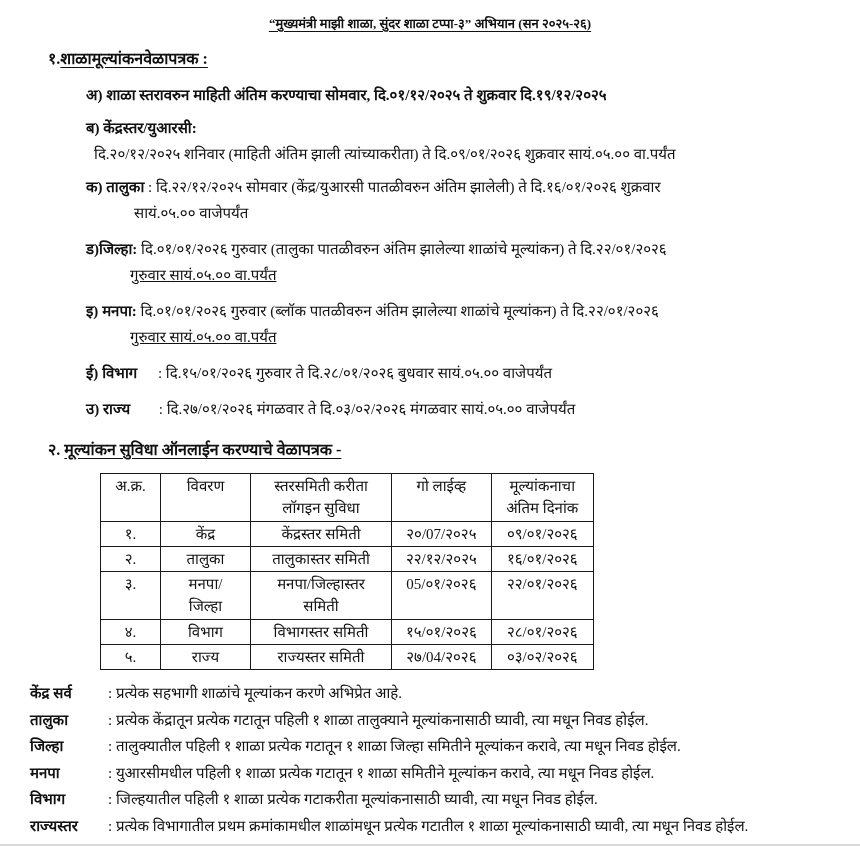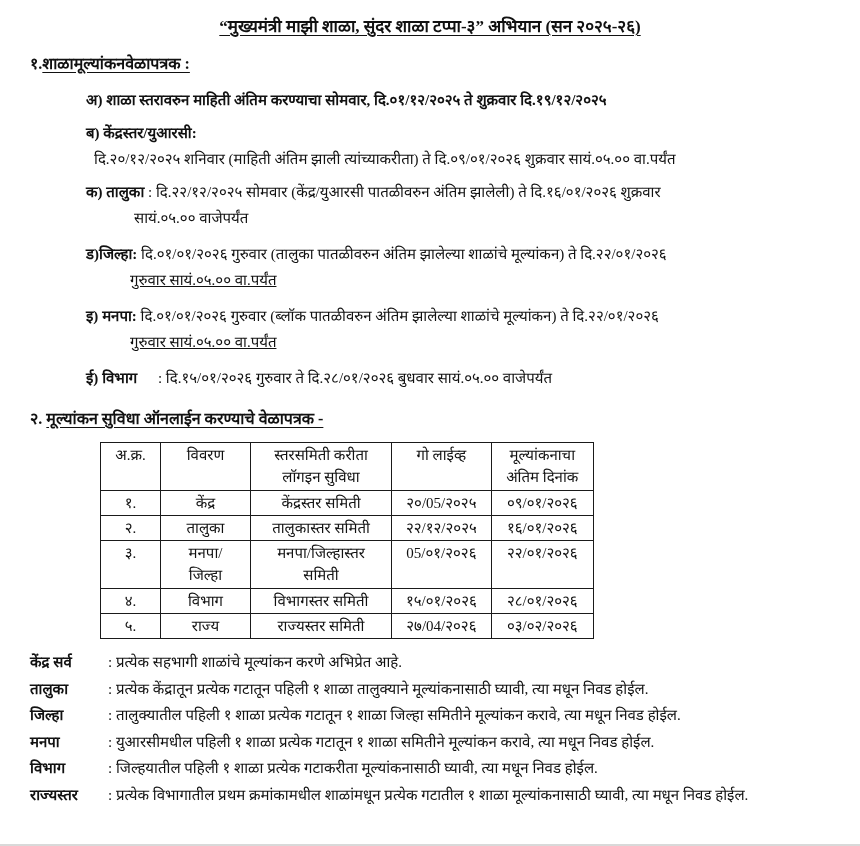--- a/index.html
+++ b/index.html
@@ -12,29 +12,29 @@
     font-size: 15px;
     overflow: hidden;
     border-bottom: 2px solid #d9d9d9;
     padding-top: 14px;
   }
   .b { font-weight: 700; }
   .u { text-decoration: underline; text-underline-offset: 3px; }
 
   .doc-title {
     text-align: center;
-    font-size: 17px;
+    font-size: 13px;
     font-weight: 700;
     text-decoration: underline;
     text-underline-offset: 3px;
     margin-bottom: 15px;
   }
 
   .sec-heading {
-    margin-left: 30px;
+    margin-left: 48px;
     font-size: 16px;
     font-weight: 700;
     margin-bottom: 13px;
   }
   .sec-heading .num { text-decoration: none; }
 
   .sched-list { margin-left: 86px; margin-bottom: 16px; }
   .sched-item { line-height: 26px; margin-bottom: 7px; width: 690px; }
   .sched-item .line2 { line-height: 26px; }
   .ind-8  { padding-left: 8px; }
@@ -119,20 +119,25 @@
     </div>
     <div class="line2 ind-44">गुरुवार सायं.०५.०० वा.पर्यंत</div>
   </div>
 
   <div class="sched-item mb10">
     <span class="b">ई)</span>
     <span class="b lblw">विभाग</span>
     <span>: दि.१५/०१/२०२६ गुरुवार ते दि.२८/०१/२०२६ बुधवार सायं.०५.०० वाजेपर्यंत</span>
   </div>
 
+  <div class="sched-item">
+    <span class="b">उ)</span>
+    <span class="b lblw">राज्य</span>
+    <span>: दि.२७/०१/२०२६ मंगळवार ते दि.०३/०२/२०२६ मंगळवार सायं.०५.०० वाजेपर्यंत</span>
+  </div>
 
 </div>
 
 <div class="sec-heading"><span class="num">२.</span> <span class="u">मूल्यांकन सुविधा ऑनलाईन करण्याचे वेळापत्रक -</span></div>
 
 <table class="eval-table">
   <colgroup>
     <col class="col1">
       <col class="col2">
       <col class="col3">
@@ -146,21 +151,21 @@
       <th>स्तरसमिती करीता लॉगइन सुविधा</th>
       <th>गो लाईव्ह</th>
       <th>मूल्यांकनाचा अंतिम दिनांक</th>
     </tr>
   </thead>
   <tbody>
     <tr>
       <td>१.</td>
       <td>केंद्र</td>
       <td>केंद्रस्तर समिती</td>
-      <td>२०/05/२०२५</td>
+      <td>२०/07/२०२५</td>
       <td>०९/०१/२०२६</td>
     </tr>
     <tr>
       <td>२.</td>
       <td>तालुका</td>
       <td>तालुकास्तर समिती</td>
       <td>२२/१२/२०२५</td>
       <td>१६/०१/२०२६</td>
     </tr>
     <tr class="tall">

